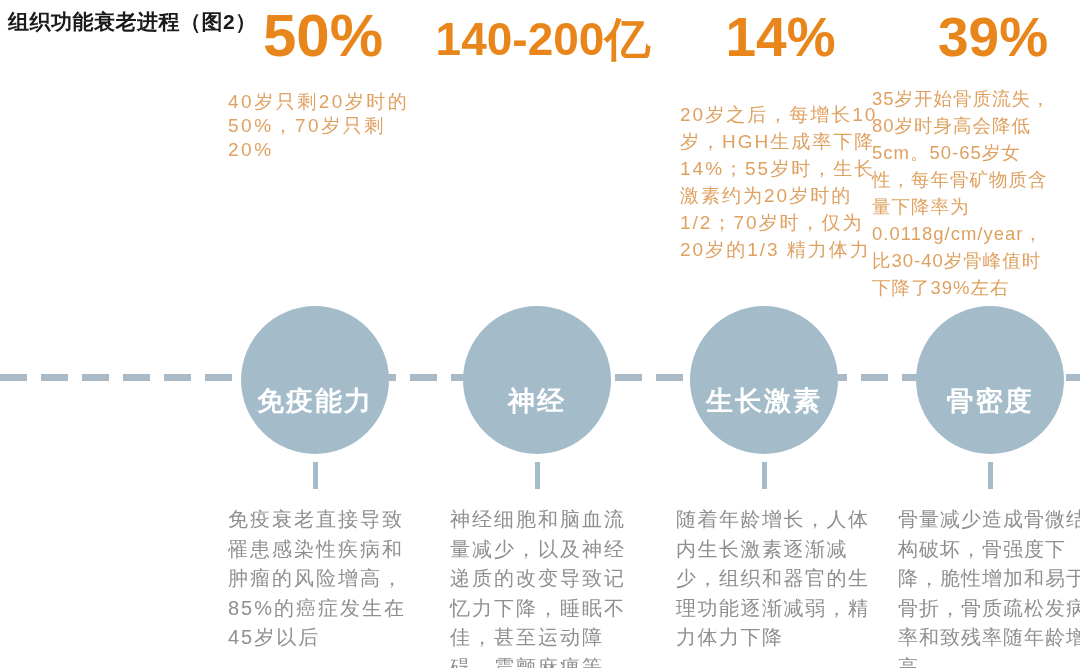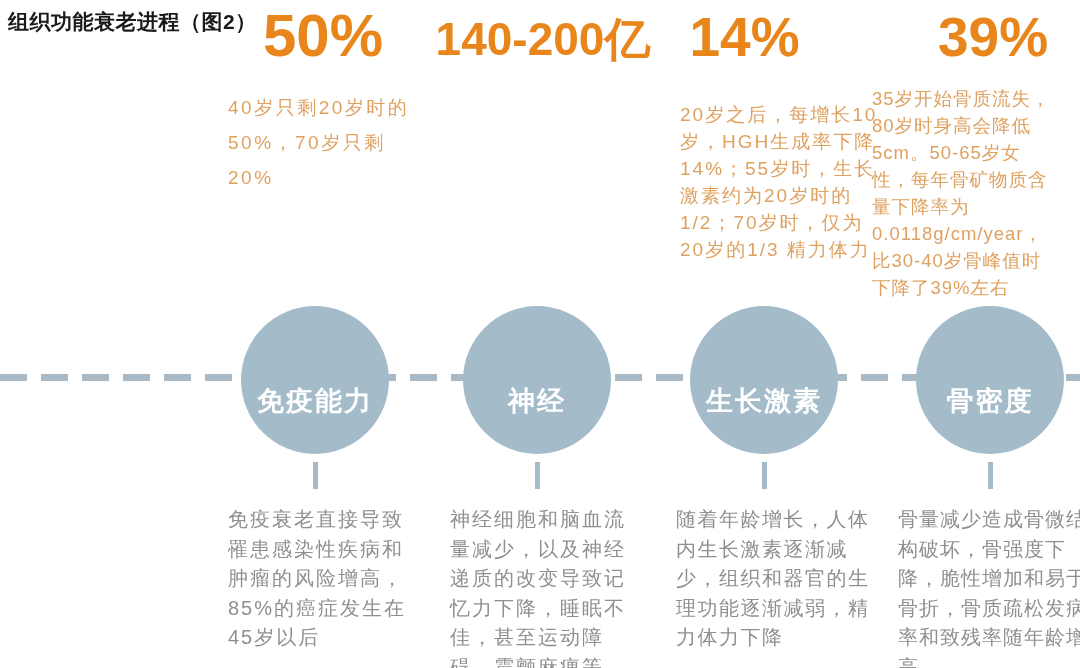--- a/index.html
+++ b/index.html
@@ -16,25 +16,25 @@
     font-family:"Liberation Sans","DejaVu Sans",sans-serif;
   }
   .page-title{
     position:absolute;left:8px;top:8px;margin:0;
     font-size:21px;font-weight:bold;color:var(--title-black);letter-spacing:.5px;
   }
   
   .stat{position:absolute;font-weight:bold;color:var(--accent-strong);line-height:1;text-align:center;}
   .stat.s1{left:228px;top:6px;width:190px;font-size:60px;}
   .stat.s2{left:428px;top:16px;width:230px;font-size:46px;}
-  .stat.s3{left:652px;top:10px;width:185px;font-size:55px;}
+  .stat.s3{left:688px;top:10px;width:185px;font-size:55px;}
   .stat.s4{left:903px;top:10px;width:180px;font-size:55px;}
   
   .note{position:absolute;color:var(--accent-soft);text-align:left;}
-  .note.n1{left:228px;top:90px;width:196px;font-size:19px;line-height:35px;letter-spacing:2.5px;}
+  .note.n1{left:228px;top:90px;width:196px;font-size:19px;line-height:24px;letter-spacing:2.5px;}
   .note.n2{left:453px;top:82px;width:200px;font-size:19px;line-height:27px;letter-spacing:3px;}
   .note.n3{left:680px;top:101px;width:202px;font-size:19px;line-height:27px;letter-spacing:2px;}
   .note.n4{left:872px;top:85px;width:181px;font-size:18.5px;line-height:27px;letter-spacing:1px;}
   
   .dash-line{
     position:absolute;left:0;top:374px;width:1080px;height:7px;z-index:1;
     background:repeating-linear-gradient(90deg,var(--dash-blue) 0 27px,transparent 27px 41px);
   }
   
   .circle{

